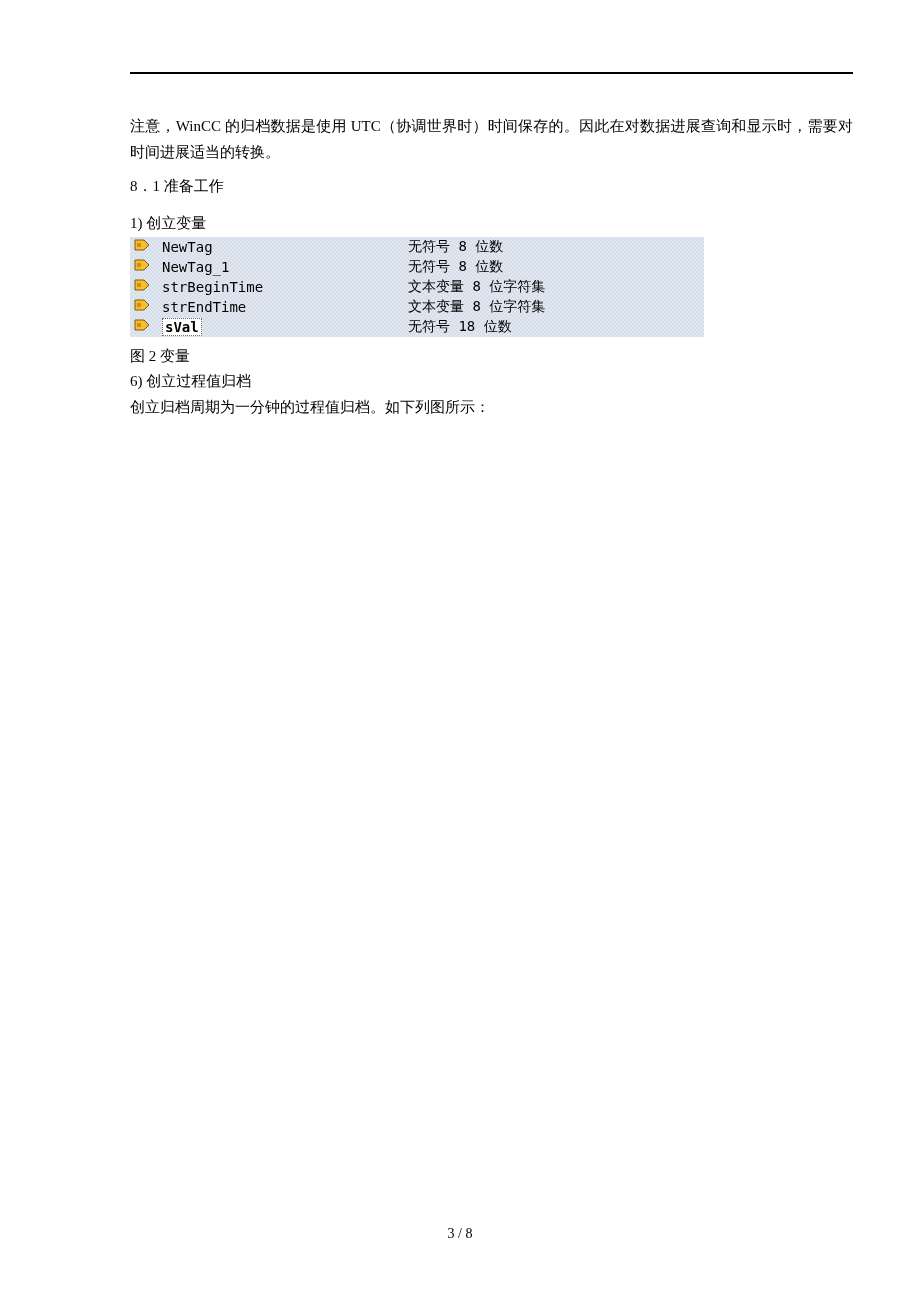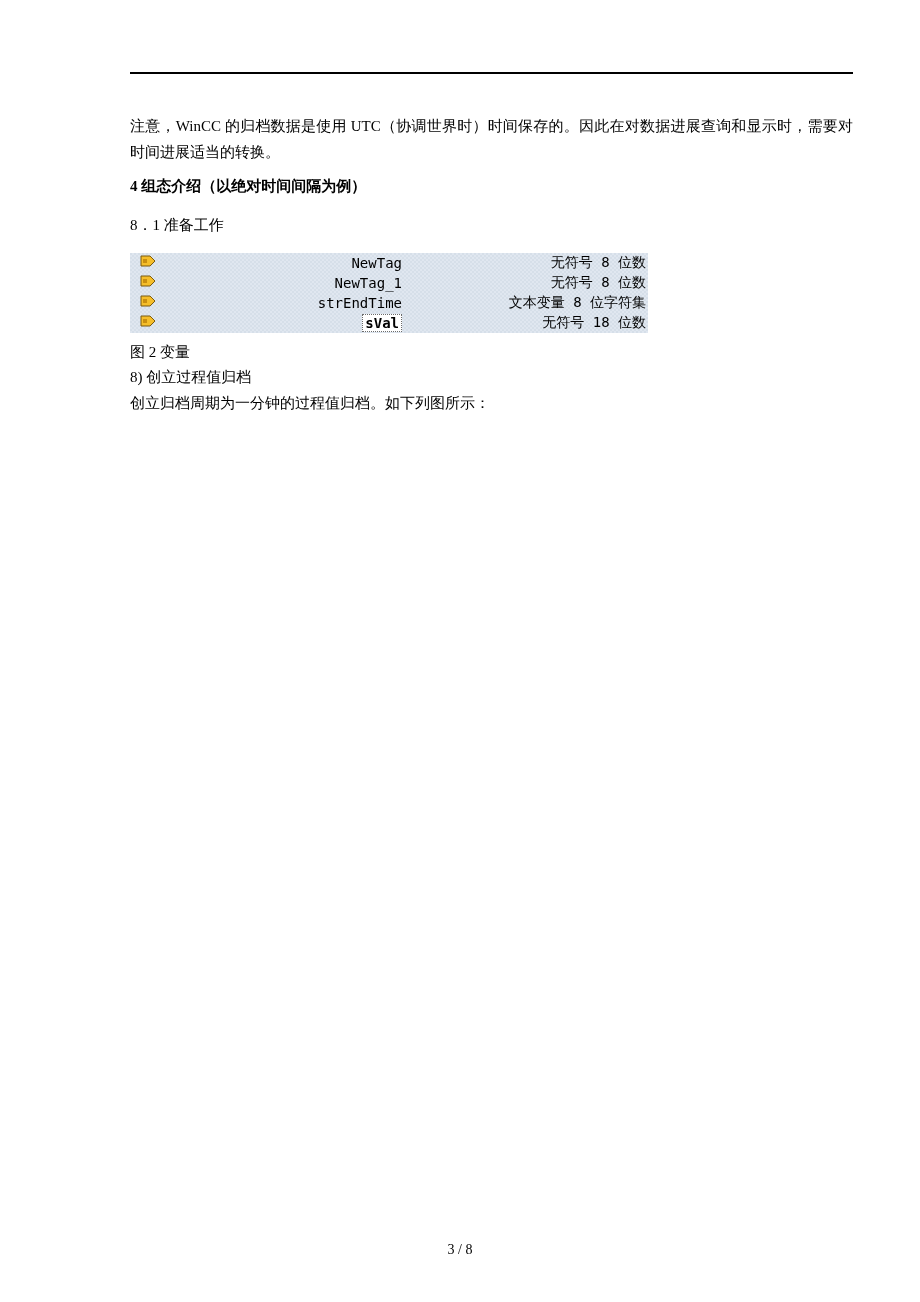--- a/index.html
+++ b/index.html
@@ -37,28 +37,27 @@
   }
   .sub2 {
     margin: 0 0 4px 0;
   }
   
   .figure {
     margin-top: 4px;
     margin-bottom: 10px;
   }
   .figtable {
-    width: 518px;
+    width: 574px;
     border-collapse: collapse;
     background: #dde4ee;
     background-image: linear-gradient(45deg, #e0e7f0 25%, transparent 25%, transparent 75%, #e0e7f0 75%),
                       linear-gradient(45deg, #e0e7f0 25%, #d6dfe9 25%, #d6dfe9 75%, #e0e7f0 75%);
     background-size: 4px 4px;
     background-position: 0 0, 2px 2px;
-    text-align: right;
   }
   .figtable td {
     padding: 1px 2px 1px 4px;
     font-family: SimSun, monospace;
     font-size: 14px;
     vertical-align: middle;
     white-space: nowrap;
   }
   .fig-icon-cell { width: 22px; }
   .fig-icon {
@@ -71,38 +70,38 @@
     border: 1px dotted #6b6b6b;
     padding: 0 2px;
     background: #fff;
     font-weight: bold;
   }
   .caption {
     margin: 8px 0 6px 0;
   }
   .pagenum {
     position: absolute;
-    bottom: 44px;
+    bottom: 60px;
     left: 0; right: 0;
     text-align: center;
     font-size: 14px;
   }
 </style>
 </head>
 <body>
 
 <div class="page">
   <div class="topline"></div>
 
   <p class="para">注意，WinCC 的归档数据是使用 UTC（协调世界时）时间保存的。因此在对数据进展查询和显示时，需要对时间进展适当的转换。</p>
 
-  <p class="heading">4 组态介绍（以绝对时间间隔为例）</p>
 
   <p class="sub1">8．1 准备工作</p>
 
+  <p class="sub2">1) 创立变量</p>
 
   <div class="figure">
     <table class="figtable">
       <tbody>
           <tr>
         <td class="fig-icon-cell"><span class="fig-icon"><svg width="16" height="13">
                   <path d="M1 1 L10 1 L15 6 L10 11 L1 11 Z" fill="#f5be2a" stroke="#7a5a10" stroke-width="1"></path>
                   <rect x="3" y="4" width="4" height="4" fill="#c98f10"></rect>
                 </svg></span></td>
         <td class="name-cell">NewTag</td>
@@ -114,34 +113,42 @@
                   <rect x="3" y="4" width="4" height="4" fill="#c98f10"></rect>
                 </svg></span></td>
         <td class="name-cell">NewTag_1</td>
         <td>无符号 8 位数</td>
       </tr>
       <tr>
         <td class="fig-icon-cell"><span class="fig-icon"><svg width="16" height="13">
                   <path d="M1 1 L10 1 L15 6 L10 11 L1 11 Z" fill="#f5be2a" stroke="#7a5a10" stroke-width="1"></path>
                   <rect x="3" y="4" width="4" height="4" fill="#c98f10"></rect>
                 </svg></span></td>
+        <td class="name-cell">strBeginTime</td>
+        <td>文本变量 8 位字符集</td>
+      </tr>
+      <tr>
+        <td class="fig-icon-cell"><span class="fig-icon"><svg width="16" height="13">
+                  <path d="M1 1 L10 1 L15 6 L10 11 L1 11 Z" fill="#f5be2a" stroke="#7a5a10" stroke-width="1"></path>
+                  <rect x="3" y="4" width="4" height="4" fill="#c98f10"></rect>
+                </svg></span></td>
         <td class="name-cell">strEndTime</td>
         <td>文本变量 8 位字符集</td>
       </tr>
       <tr>
         <td class="fig-icon-cell"><span class="fig-icon"><svg width="16" height="13">
                   <path d="M1 1 L10 1 L15 6 L10 11 L1 11 Z" fill="#f5be2a" stroke="#7a5a10" stroke-width="1"></path>
                   <rect x="3" y="4" width="4" height="4" fill="#c98f10"></rect>
                 </svg></span></td>
         <td class="name-cell"><span class="dot-border">sVal</span></td>
         <td>无符号 18 位数</td>
       </tr>
     </tbody>
       </table>
   </div>
 
   <p class="caption">图 2 变量</p>
 
-  <p class="sub2">8)  创立过程值归档</p>
+  <p class="sub2">6)  创立过程值归档</p>
   <p class="para" style="margin-bottom:0">创立归档周期为一分钟的过程值归档。如下列图所示：</p>
 
   <div class="pagenum">3 / 8</div>
 </div>
 
 </body></html>

